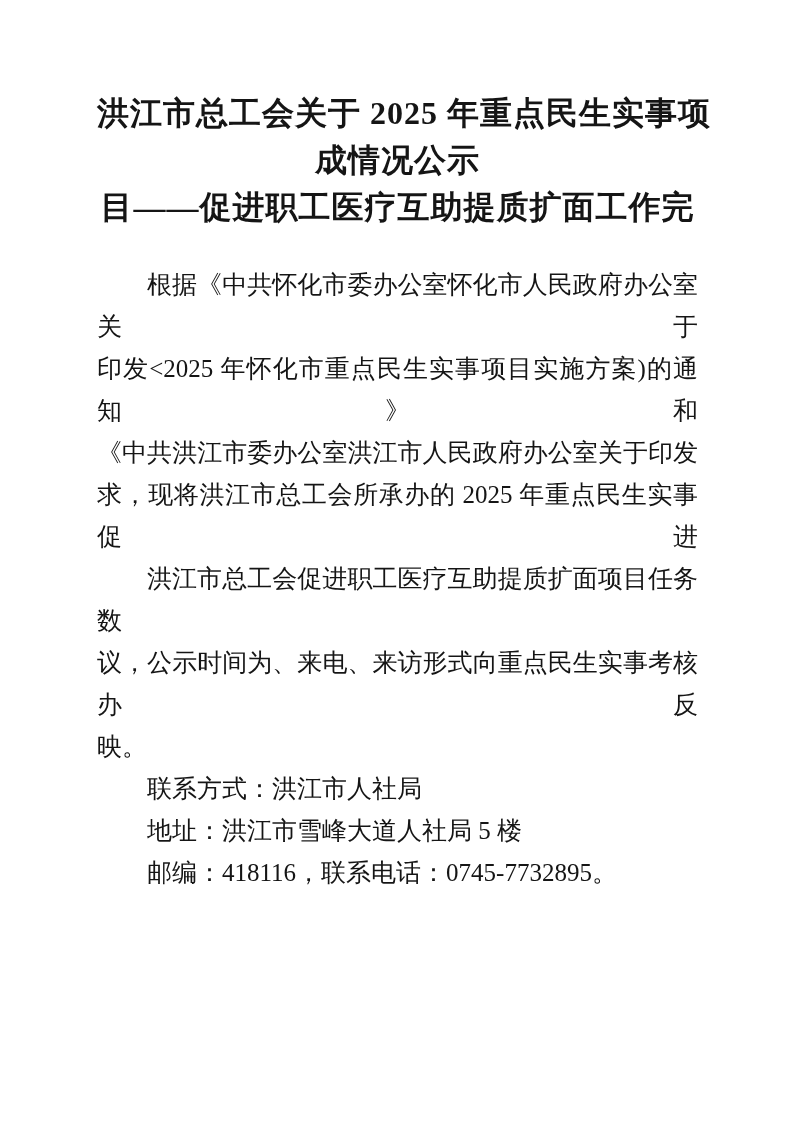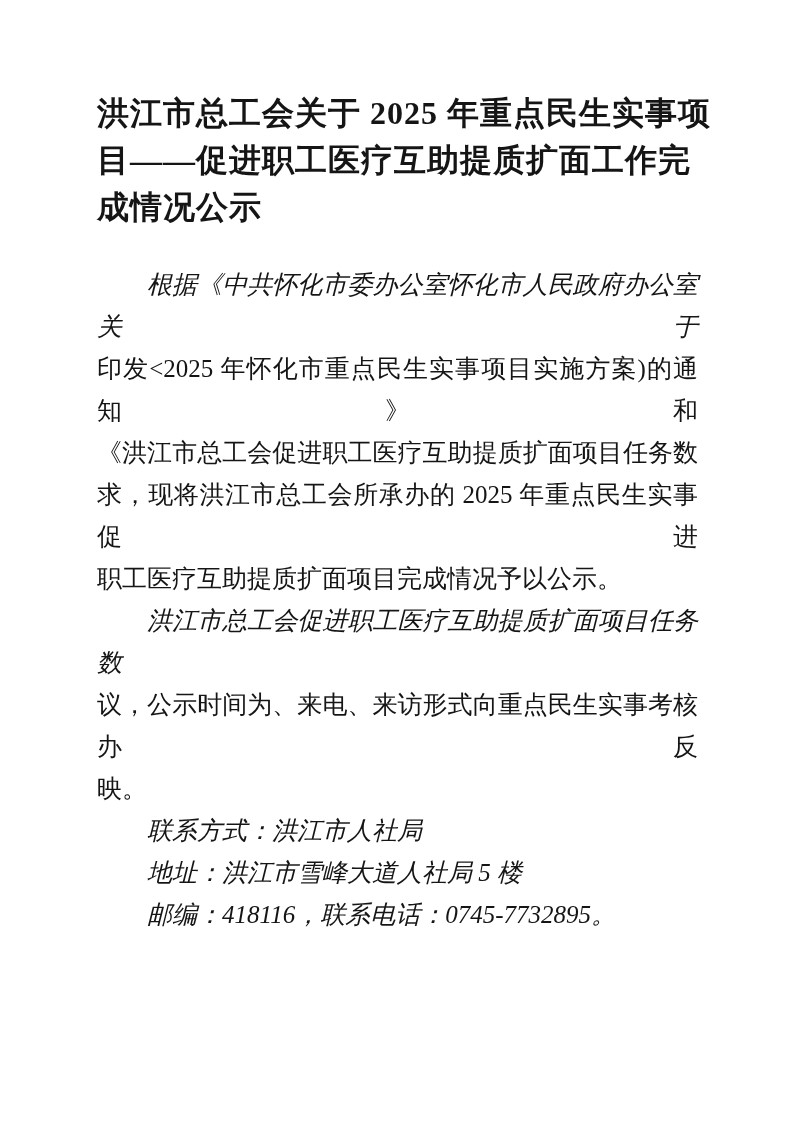--- a/index.html
+++ b/index.html
@@ -19,20 +19,21 @@
   }
   .column {
     margin-left: 97px;
     margin-right: 95px; 
   }
   .title {
     margin-top: 90px;
     font-size: 32px;
     line-height: 47px;
     font-weight: bold;
+    text-align: center;
     letter-spacing: 1px;
   }
   .title .t-line {
     white-space: nowrap;
   }
   .bodytext {
     margin-top: 33px;
     font-size: 25px;
     line-height: 42px;
   }
@@ -40,42 +41,40 @@
     text-align: justify;
     text-align-last: justify;
     white-space: normal;
   }
   .line.plain {
     text-align: justify;
     text-align-last: left;
   }
   .line.indent {
     text-indent: 2em;
-    font-style: italic;
   }
 </style>
 </head>
 <body>
 
 <div class="page">
   <div class="column">
 
     <div class="title">
       <div class="t-line">洪江市总工会关于 2025 年重点民生实事项</div>
+      <div class="t-line">成情况公示</div>
       <div class="t-line">目——促进职工医疗互助提质扩面工作完</div>
-      <div class="t-line">成情况公示</div>
     </div>
 
     <div class="bodytext">
 
       <div class="line indent">根据《中共怀化市委办公室怀化市人民政府办公室关于</div>
       <div class="line">印发&lt;2025 年怀化市重点民生实事项目实施方案)的通知》和</div>
-      <div class="line">《洪江市总工会促进职工医疗互助提质扩面项目任务数</div>
+      <div class="line">《中共洪江市委办公室洪江市人民政府办公室关于印发</div>
       <div class="line">求，现将洪江市总工会所承办的 2025 年重点民生实事促进</div>
-      <div class="line plain">职工医疗互助提质扩面项目完成情况予以公示。</div>
 
       <div class="line indent">洪江市总工会促进职工医疗互助提质扩面项目任务数</div>
 
       <div class="line">议，公示时间为、来电、来访形式向重点民生实事考核办反</div>
       <div class="line plain">映。</div>
 
       <div class="line plain indent">联系方式：洪江市人社局</div>
       <div class="line plain indent">地址：洪江市雪峰大道人社局 5 楼</div>
       <div class="line plain indent">邮编：418116，联系电话：0745-7732895。</div>
 

